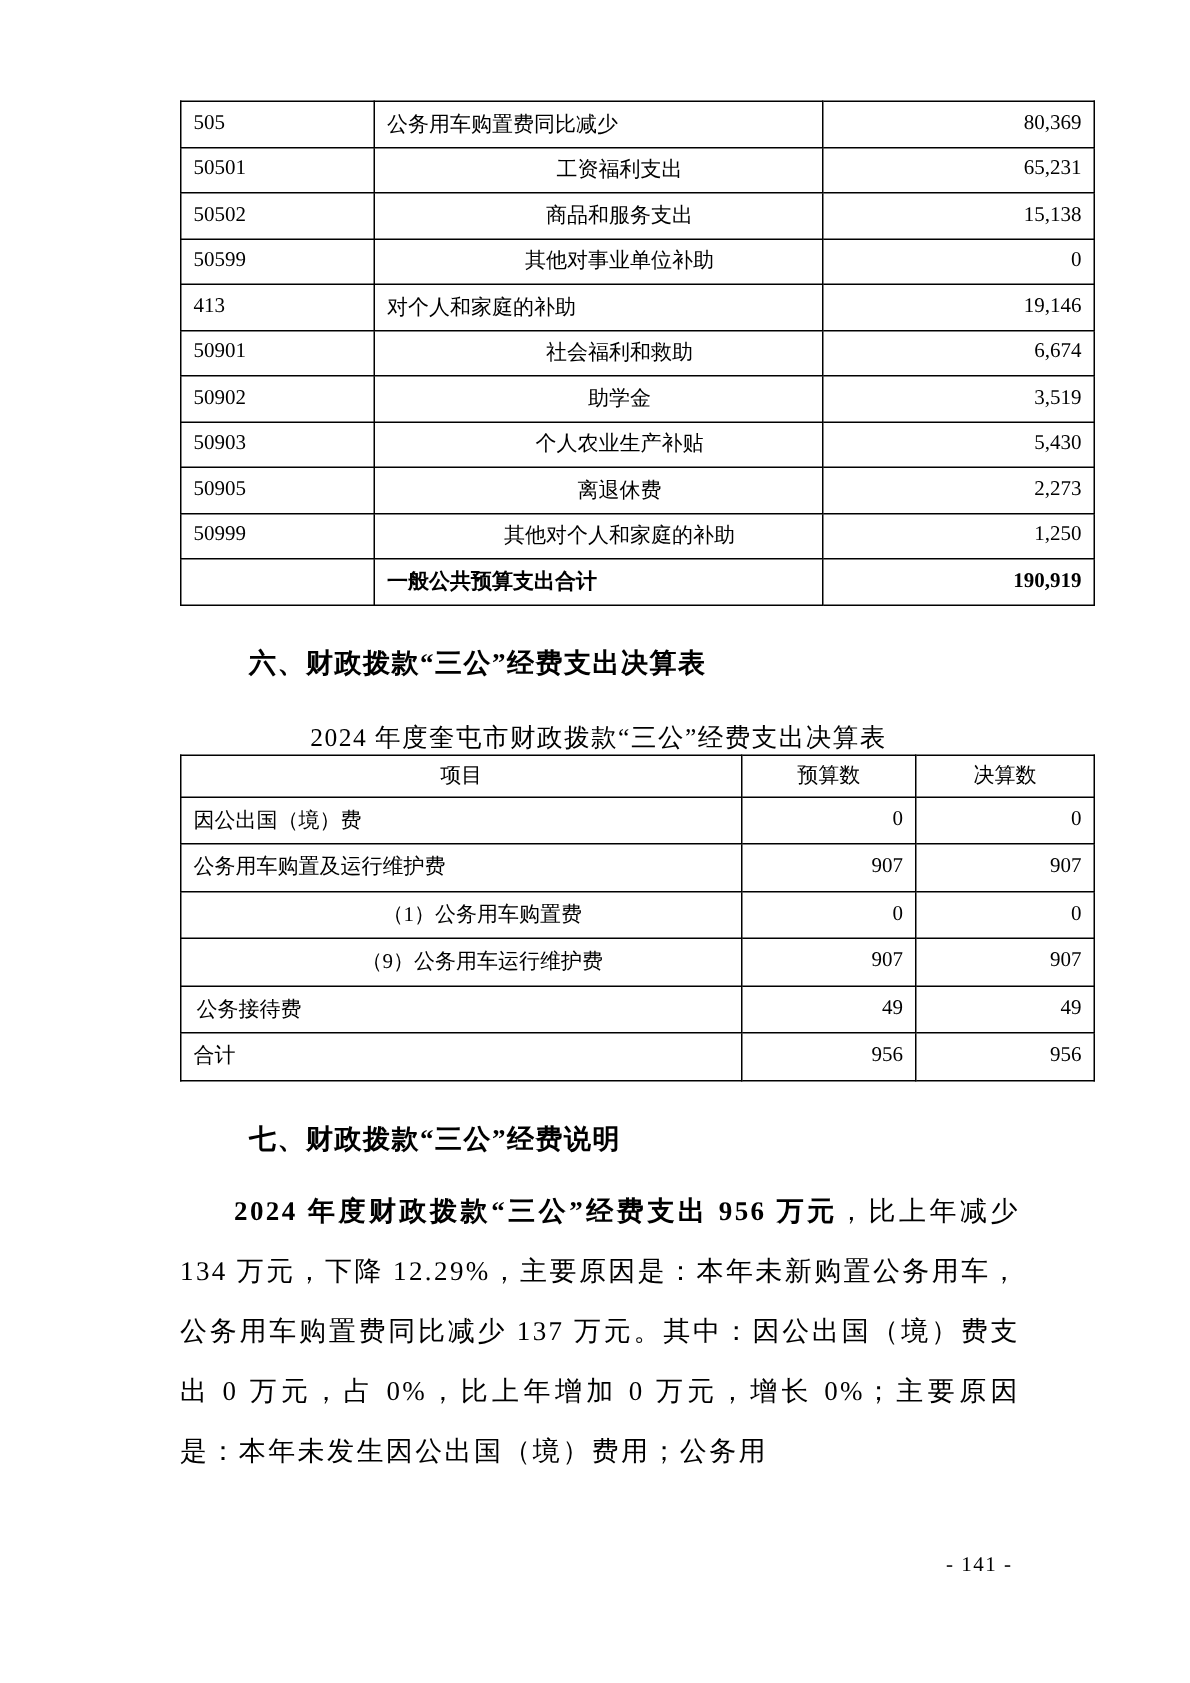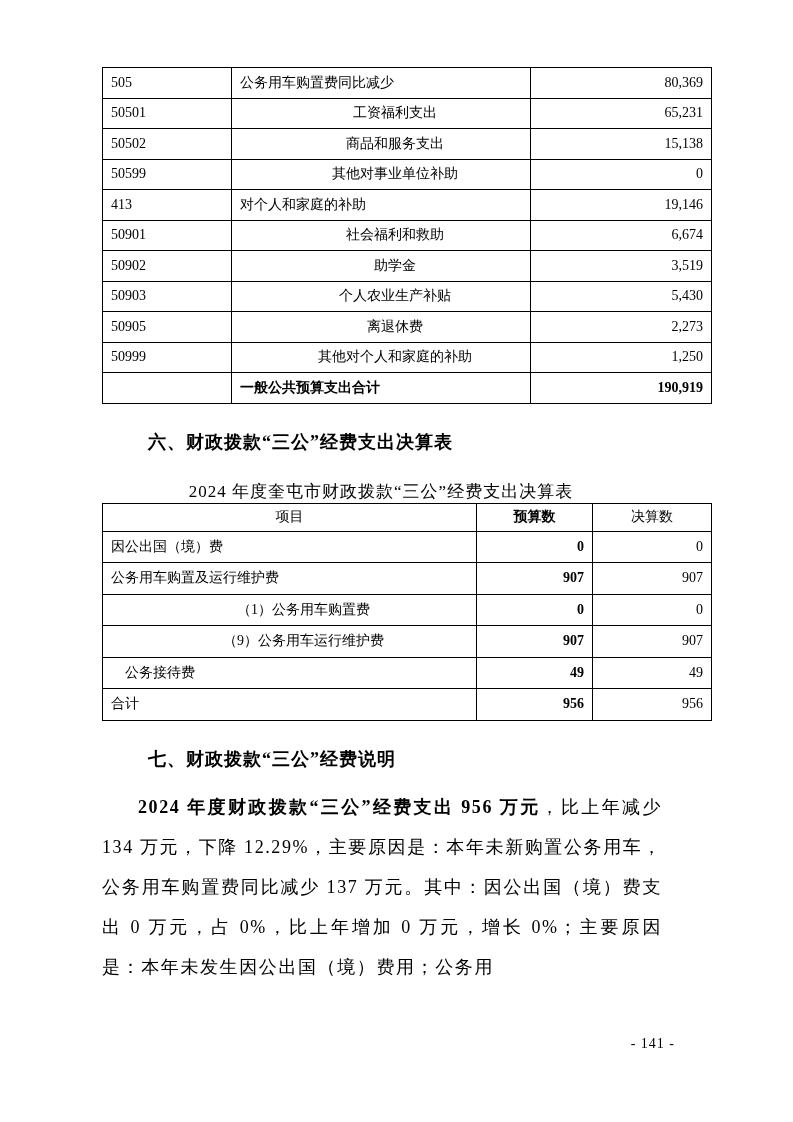--- a/index.html
+++ b/index.html
@@ -6,21 +6,21 @@
   body {
     width: 793px; height: 1122px;
     background: #ffffff;
     color: #000000;
     font-family: "Liberation Serif", "DejaVu Serif", serif;
     position: relative;
     overflow: hidden;
   }
   .content {
     position: absolute;
-    left: 102px; top: 0;
+    left: 120px; top: 0;
     width: 558px;
   }
   
   table {
     border-collapse: collapse;
     width: 558px;
     table-layout: fixed;
     font-size: 14px;
   }
   table, th, td { border: 1.4px solid #000; }
@@ -31,25 +31,25 @@
     font-weight: normal;
   }
   .t1 { margin-top: 67px; }
   .t1 td { height: 29.5px; }
   .t1 .c-code { width: 112px; }
   .t1 .c-name { width: 282px; }
   .t1 .c-amt  { width: 164px; }
   .t2 th { height: 27px; text-align: center; }
   .t2 td { height: 30.5px; }
   .t2 .c-item   { width: 357px; }
-  .t2 .c-budget { width: 99px; font-weight: bold; }
+  .t2 .c-budget { width: 99px; }
   .t2 .c-final  { width: 102px; }
   .amount { text-align: right; }
   .indent1 { padding-left: 36px; text-align: center; }
-  .indent-half { padding-left: 22px; }
+  .indent-half { padding-left: 10px; }
   .bold { font-weight: bold; }
   
   .h-sec {
     font-size: 18px;
     font-weight: bold;
     margin: 26px 0 0 46px;
     letter-spacing: 1px;
   }
   .subtitle {
     font-size: 17px;

